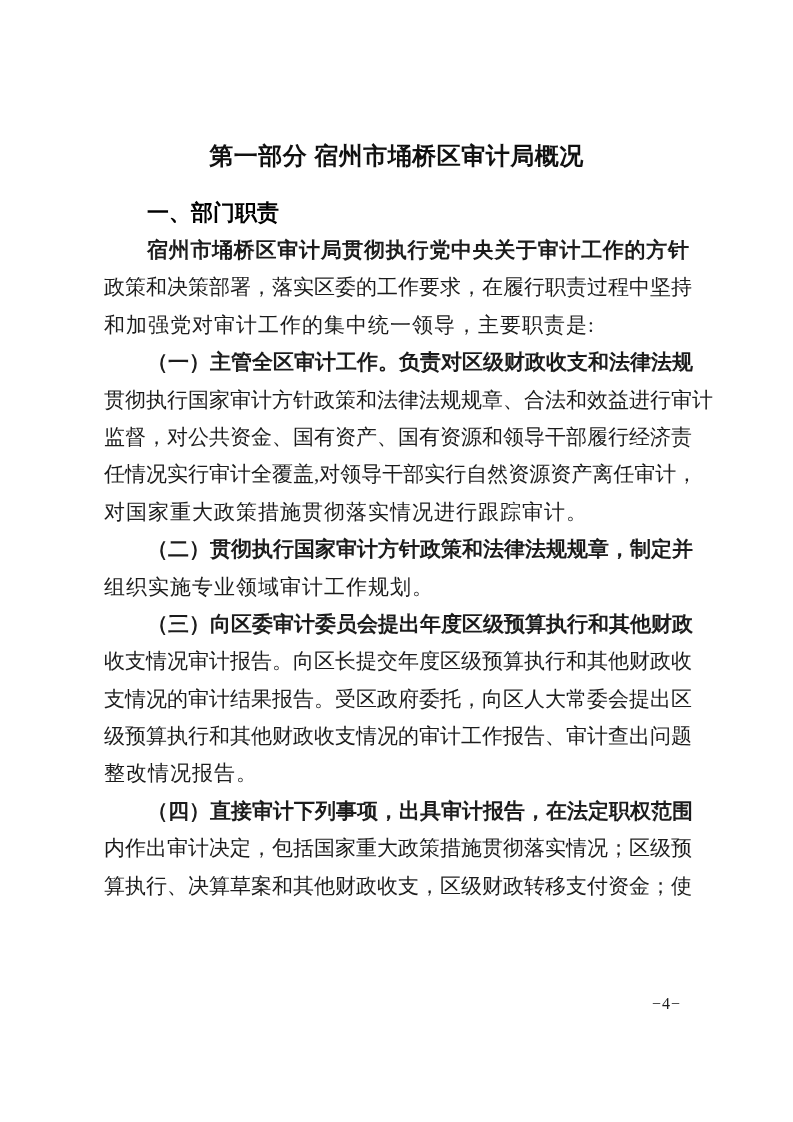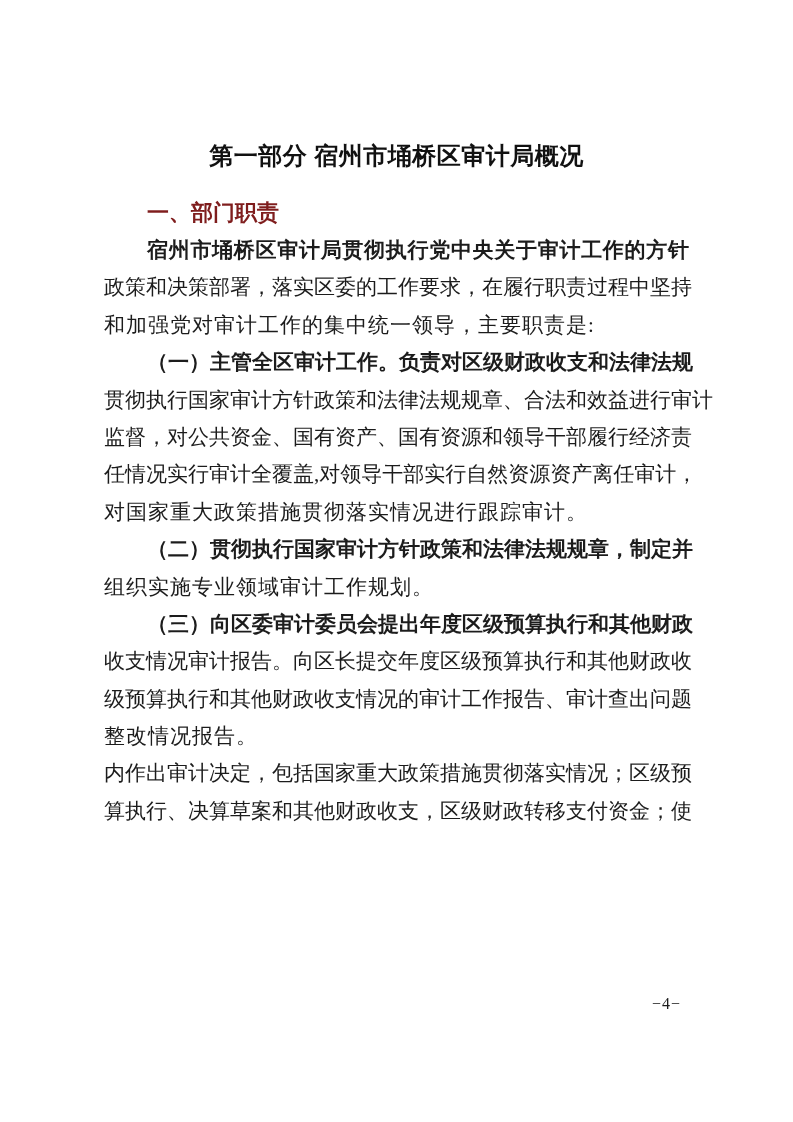--- a/index.html
+++ b/index.html
@@ -36,21 +36,21 @@
     top: 199px;
     left: 104px;
     width: 585px;
     margin: 0;
     font-family: "Liberation Sans", "DejaVu Sans", sans-serif;
     font-size: 22px;
     font-weight: bold;
     line-height: 28px;
     text-indent: 43px;
     text-align: left;
-    color: #7f1d1d;
+    color: #000000;
   }
   .body-text {
     position: absolute;
     top: 232px;
     left: 104px;
     width: 585px;
   }
   .line {
     width: 585px;
     height: 37.4px;
@@ -95,21 +95,23 @@
     <div class="line end">和加强党对审计工作的集中统一领导，主要职责是:</div>
     <div class="line first">（一）主管全区审计工作。负责对区级财政收支和法律法规</div>
     <div class="line">贯彻执行国家审计方针政策和法律法规规章、合法和效益进行审计</div>
     <div class="line">监督，对公共资金、国有资产、国有资源和领导干部履行经济责</div>
     <div class="line">任情况实行审计全覆盖,对领导干部实行自然资源资产离任审计，</div>
     <div class="line end">对国家重大政策措施贯彻落实情况进行跟踪审计。</div>
     <div class="line first">（二）贯彻执行国家审计方针政策和法律法规规章，制定并</div>
     <div class="line end">组织实施专业领域审计工作规划。</div>
     <div class="line first">（三）向区委审计委员会提出年度区级预算执行和其他财政</div>
     <div class="line">收支情况审计报告。向区长提交年度区级预算执行和其他财政收</div>
+    <div class="line">支情况的审计结果报告。受区政府委托，向区人大常委会提出区</div>
     <div class="line">级预算执行和其他财政收支情况的审计工作报告、审计查出问题</div>
     <div class="line end">整改情况报告。</div>
+    <div class="line first">（四）直接审计下列事项，出具审计报告，在法定职权范围</div>
     <div class="line">内作出审计决定，包括国家重大政策措施贯彻落实情况；区级预</div>
     <div class="line">算执行、决算草案和其他财政收支，区级财政转移支付资金；使</div>
   </div>
 
   <div class="page-number">−4−</div>
 
 </div>
 
 </body></html>

